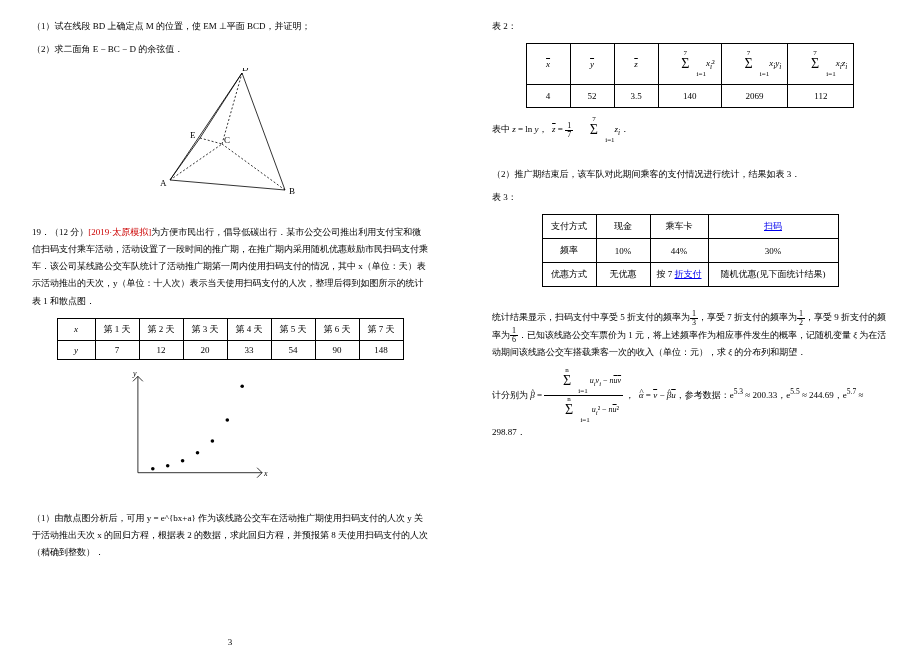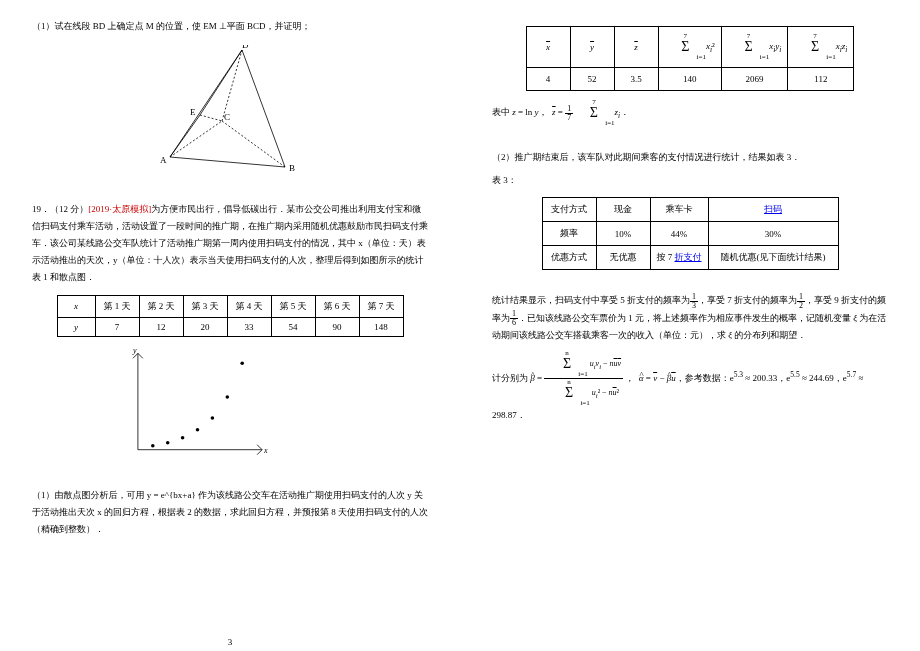--- a/index.html
+++ b/index.html
@@ -60,20 +60,21 @@
   .ov { text-decoration: overline; }
   svg line, svg polyline { stroke:#000; stroke-width:0.8; fill:none; }
   svg .dash { stroke-dasharray: 2 2; }
 </style>
 </head>
 <body>
 
 <div class="col">
 
   <p>（1）试在线段 BD 上确定点 M 的位置，使 EM ⊥平面 BCD，并证明；</p>
+  <p>（2）求二面角 E − BC − D 的余弦值．</p>
 
   <svg class="figure-pyramid" viewBox="0 0 200 130">
     <polyline points="40,112 155,122"></polyline>
     <polyline points="40,112 112,5"></polyline>
     <polyline points="155,122 112,5"></polyline>
     <line x1="40" y1="112" x2="92" y2="76" class="dash"></line>
     <line x1="92" y1="76" x2="155" y2="122" class="dash"></line>
     <line x1="92" y1="76" x2="112" y2="5" class="dash"></line>
     <line x1="40" y1="112" x2="70" y2="70"></line>
     <line x1="70" y1="70" x2="112" y2="5"></line>
@@ -132,20 +133,21 @@
     <text x="10" y="8" font-size="8" font-style="italic">y</text>
   </svg>
 
   <p class="gap">（1）由散点图分析后，可用 y = e^{bx+a} 作为该线路公交车在活动推广期使用扫码支付的人次 y 关于活动推出天次 x 的回归方程，根据表 2 的数据，求此回归方程，并预报第 8 天使用扫码支付的人次（精确到整数）．</p>
 
   <div class="pagenum">3</div>
 </div>
 
 <div class="col">
 
+  <p>表 2：</p>
 
   <table class="t2">
     <tbody>
         <tr>
       <td><span class="math ov">x</span></td>
       <td><span class="math ov">y</span></td>
       <td><span class="math ov">z</span></td>
       <td><span class="sum"><span class="t">7</span><span class="s">Σ</span><span class="b">i=1</span></span><span class="math">x<sub>i</sub></span>²</td>
       <td><span class="sum"><span class="t">7</span><span class="s">Σ</span><span class="b">i=1</span></span><span class="math">x<sub>i</sub>y<sub>i</sub></span></td>
       <td><span class="sum"><span class="t">7</span><span class="s">Σ</span><span class="b">i=1</span></span><span class="math">x<sub>i</sub>z<sub>i</sub></span></td>

